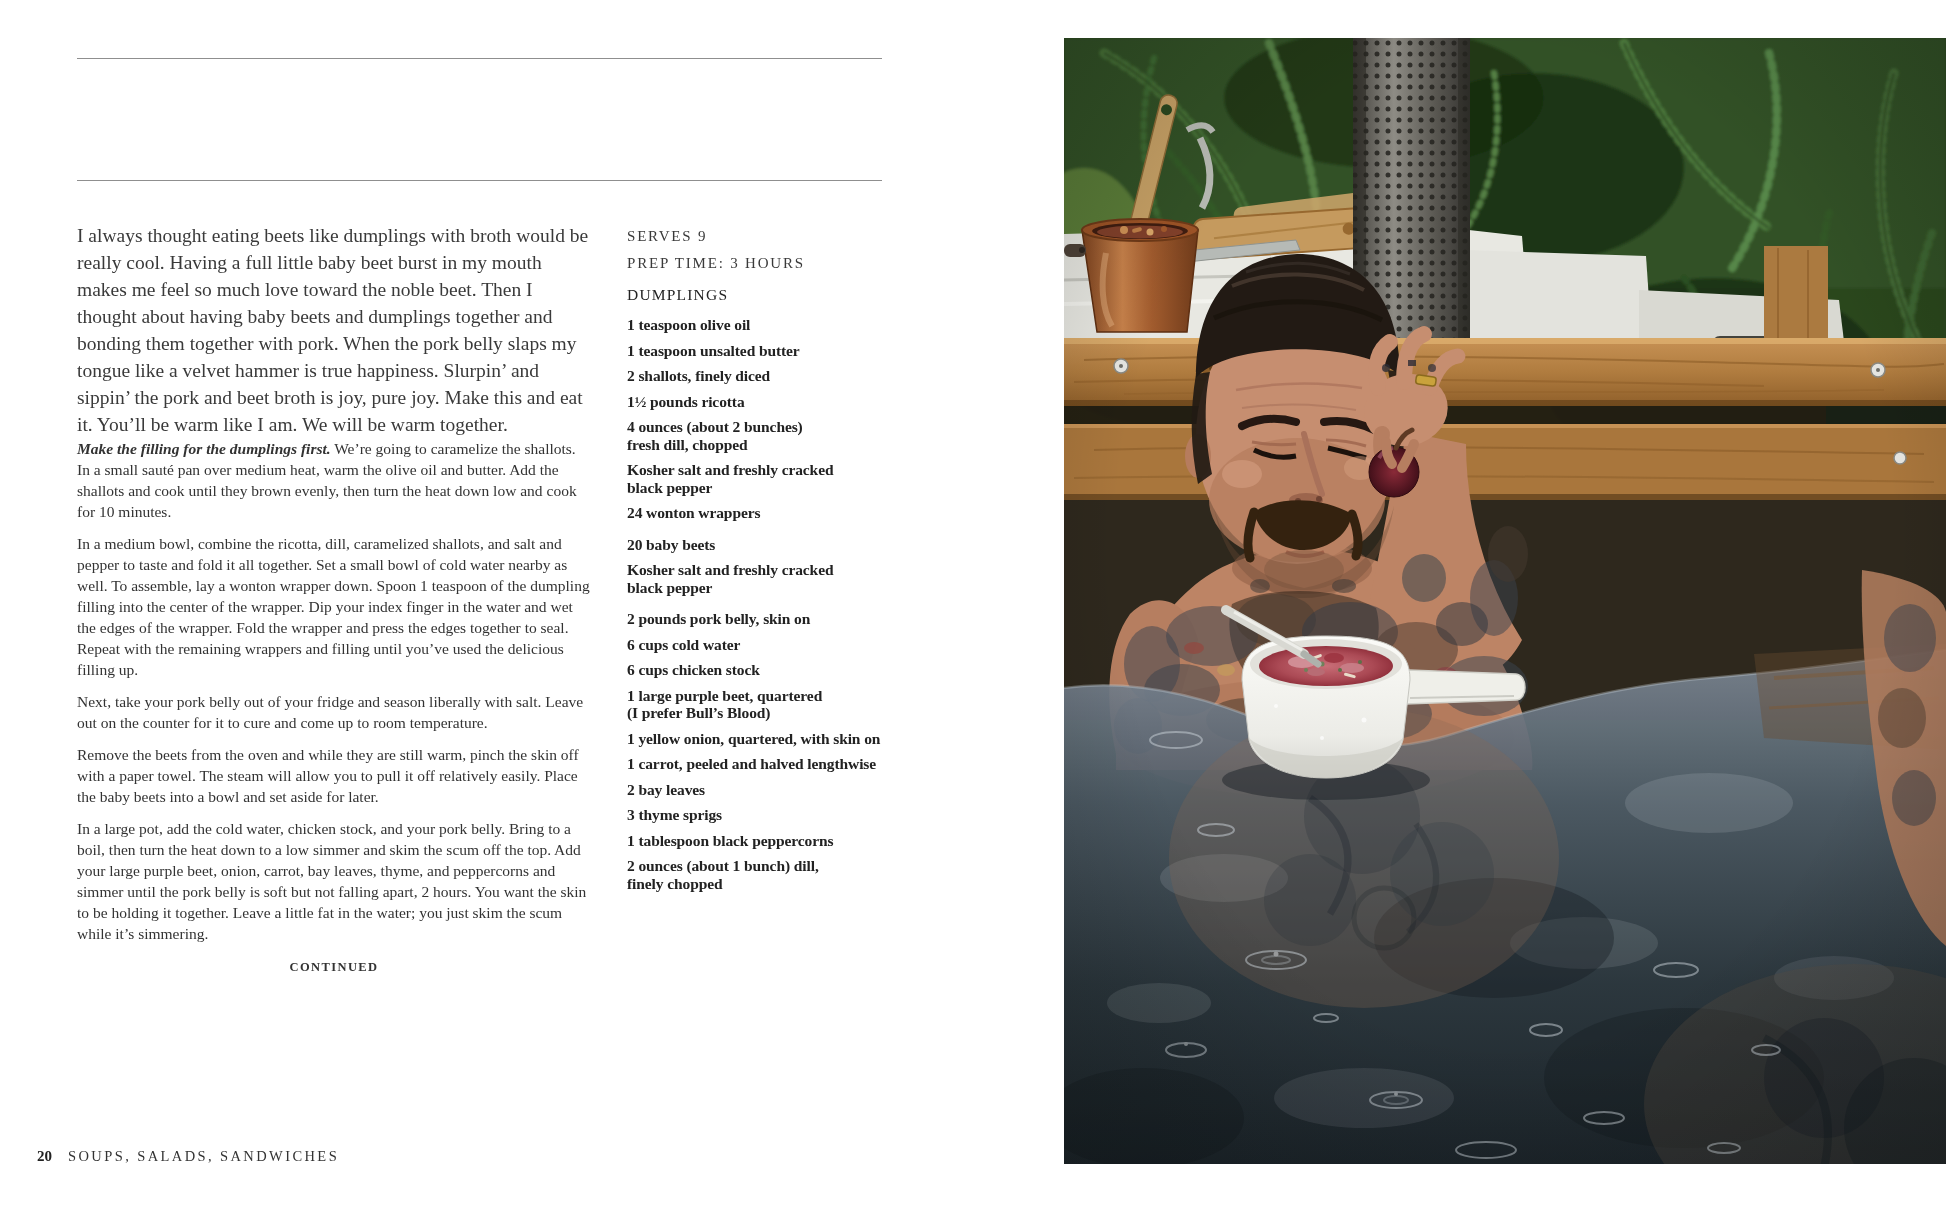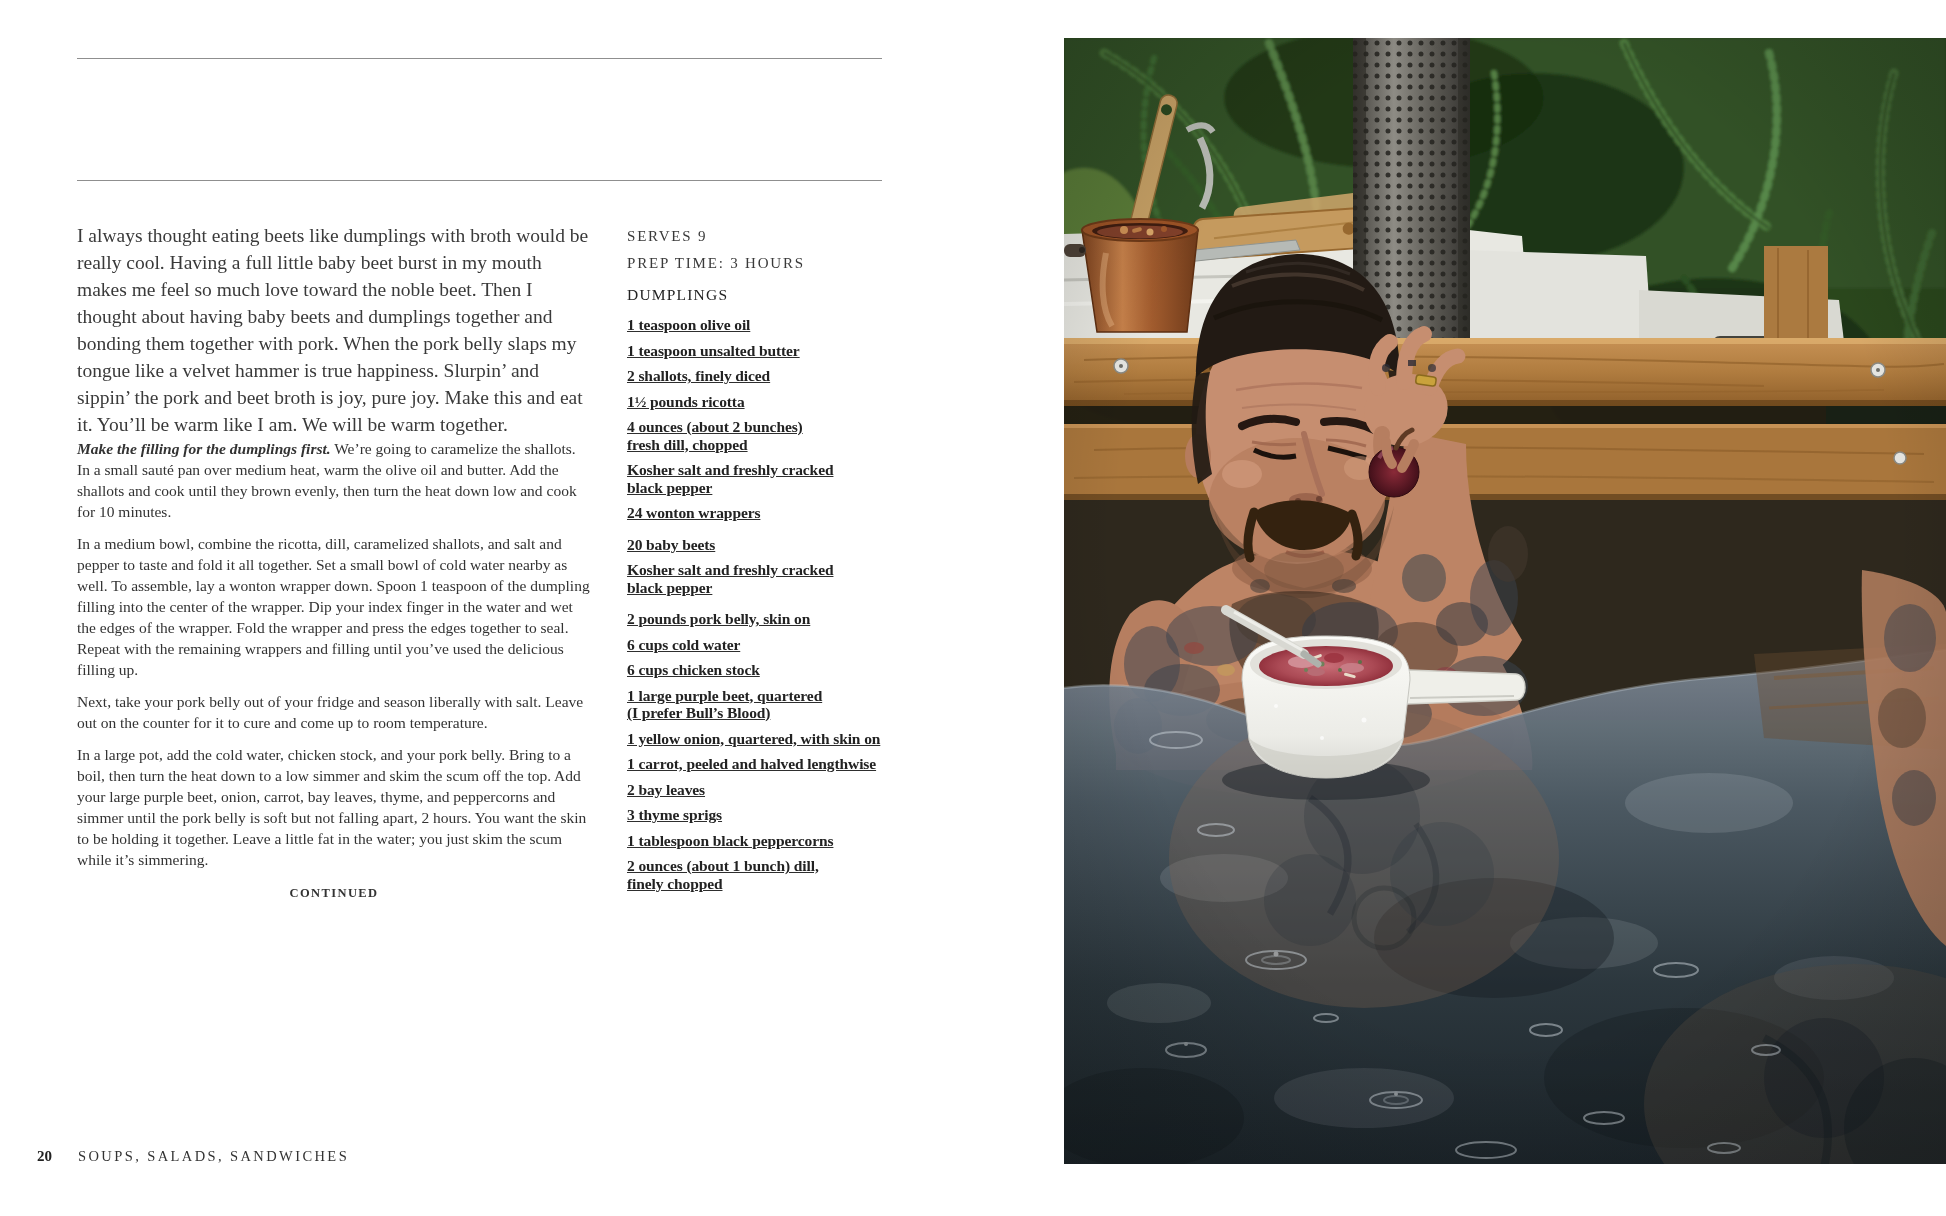--- a/index.html
+++ b/index.html
@@ -17,44 +17,45 @@
   .main-col { position:absolute; left:0; top:164px; width:514px; }
   .intro { font-size:19.5px; line-height:27px; color:#3a3a3a; }
   .step { font-size:15.5px; line-height:21px; color:#333333; margin-bottom:11px; }
   .step-lead { font-weight:bold; font-style:italic; }
   .continued { margin-top:16px; font-weight:bold; font-size:12.5px; letter-spacing:1.4px; color:#333333;text-align:center; }
 
   .ing-col { position:absolute; left:550px; top:170px; width:272px; }
   .meta-line { font-size:15px; letter-spacing:1.8px; color:#3a3a3a; margin-bottom:10px; }
   .ing-header { font-weight:normal; font-size:15.5px; letter-spacing:1.2px; color:#222222;
                 margin-top:14px; margin-bottom:12px; }
-  .ing-group { margin-bottom:14px;text-decoration:underline; }
+  .ing-group { margin-bottom:14px; }
   .ing-item { font-weight:bold; font-size:15.5px; line-height:17.5px; margin-bottom:8px;
               color:#222222; white-space:pre-line; letter-spacing:-.1px; }
 
-  .page-footer { position:absolute; left:37px; top:1148px; display:flex; gap:26px; align-items:baseline; }
+  .page-footer { position:absolute; left:37px; top:1148px; display:flex; gap:16px; align-items:baseline; }
   .page-num { font-weight:bold; font-size:15px; color:#222222; }
   .chapter { font-size:14.5px; letter-spacing:2.4px; color:#333333; }
 
   .photo { position:absolute; left:1064px; top:38px; width:882px; height:1126px;
            overflow:hidden; background:#2a461f; }
   .photo svg { display:block; width:882px; height:1126px; }
 </style>
 </head>
 <body>
 
 <div class="left-page">
   <div class="rule rule-top"></div>
   <div class="rule rule-mid"></div>
 
   <div class="main-col">
     <p class="intro">I always thought eating beets like dumplings with broth would be really cool. Having a full little baby beet burst in my mouth makes me feel so much love toward the noble beet. Then I thought about having baby beets and dumplings together and bonding them together with pork. When the pork belly slaps my tongue like a velvet hammer is true happiness. Slurpin’ and sippin’ the pork and beet broth is joy, pure joy. Make this and eat it. You’ll be warm like I am. We will be warm together.</p>
     <p class="step"><span class="step-lead">Make the filling for the dumplings first.</span><span> We’re going to caramelize the shallots. In a small sauté pan over medium heat, warm the olive oil and butter. Add the shallots and cook until they brown evenly, then turn the heat down low and cook for 10 minutes.</span></p>
     <p class="step">In a medium bowl, combine the ricotta, dill, caramelized shallots, and salt and pepper to taste and fold it all together. Set a small bowl of cold water nearby as well. To assemble, lay a wonton wrapper down. Spoon 1 teaspoon of the dumpling filling into the center of the wrapper. Dip your index finger in the water and wet the edges of the wrapper. Fold the wrapper and press the edges together to seal. Repeat with the remaining wrappers and filling until you’ve used the delicious filling up.</p>
     <p class="step">Next, take your pork belly out of your fridge and season liberally with salt. Leave out on the counter for it to cure and come up to room temperature.</p>
+    <p class="step">Remove the beets from the oven and while they are still warm, pinch the skin off with a paper towel. The steam will allow you to pull it off relatively easily. Place the baby beets into a bowl and set aside for later.</p>
     <p class="step">In a large pot, add the cold water, chicken stock, and your pork belly. Bring to a boil, then turn the heat down to a low simmer and skim the scum off the top. Add your large purple beet, onion, carrot, bay leaves, thyme, and peppercorns and simmer until the pork belly is soft but not falling apart, 2 hours. You want the skin to be holding it together. Leave a little fat in the water; you just skim the scum while it’s simmering.</p>
     <div class="continued">CONTINUED</div>
   </div>
 
   <div class="ing-col">
     <div class="meta-line">SERVES 9</div>
     <div class="meta-line">PREP TIME: 3 HOURS</div>
     <div class="ing-header">DUMPLINGS</div>
     <div class="ing-group">
       <div class="ing-item">1 teaspoon olive oil</div>

